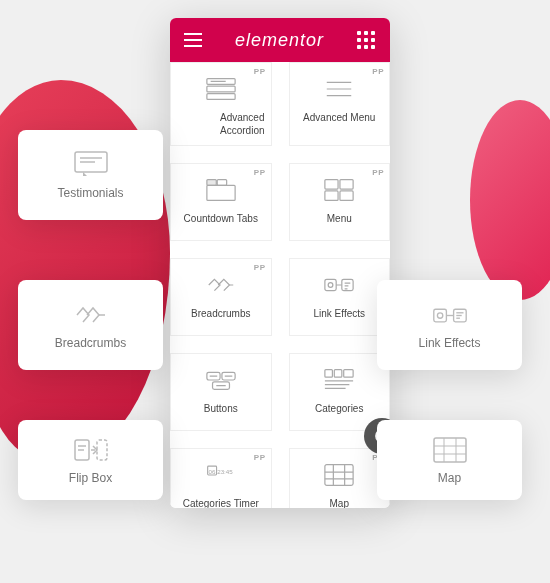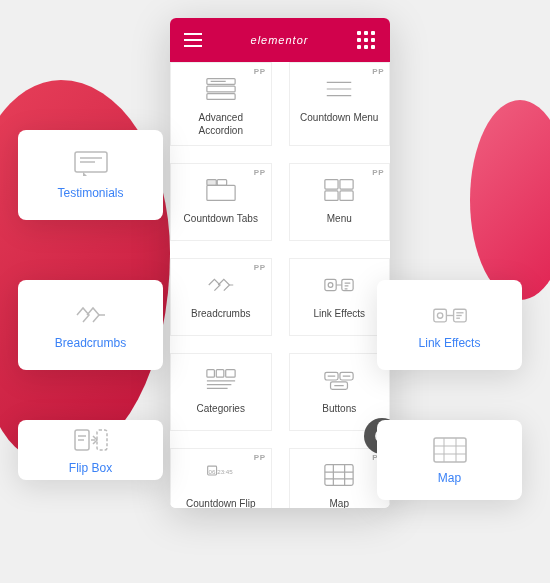--- a/index.html
+++ b/index.html
@@ -65,21 +65,21 @@
     }
     .panel-header .hamburger span {
       display: block;
       width: 18px;
       height: 2px;
       background: #fff;
     }
 
     .panel-header .logo {
       color: #fff;
-      font-size: 11px;
+      font-size: 18px;
       font-style: italic;
       font-weight: 300;
       letter-spacing: 1px;
     }
 
     .panel-header .grid-icon {
       display: grid;
       grid-template-columns: repeat(3, 5px);
       grid-template-rows: repeat(3, 5px);
       gap: 2px;
@@ -134,21 +134,21 @@
     }
 
     .widget-icon svg {
       width: 32px;
       height: 26px;
     }
 
     .widget-label {
       font-size: 10px;
       color: #444;
-      text-align: center;
+      text-align: right;
       line-height: 1.3;
     }
 
     
     .floating-card {
       position: absolute;
       background: #fff;
       border-radius: 8px;
       box-shadow: 0 6px 30px rgba(0,0,0,0.13);
       display: flex;
@@ -169,21 +169,21 @@
       left: 18px;
       top: 280px;
       width: 145px;
       height: 90px;
     }
 
     .card-flipbox {
       left: 18px;
       top: 420px;
       width: 145px;
-      height: 60px;
+      height: 80px;
     }
 
     .card-linkeffects {
       right: 28px;
       top: 280px;
       width: 145px;
       height: 90px;
     }
 
     .card-map {
@@ -197,21 +197,21 @@
       width: 36px;
       height: 30px;
       display: flex;
       align-items: center;
       justify-content: center;
       margin-bottom: 6px;
     }
 
     .floating-card .card-label {
       font-size: 12px;
-      color: #3b82f6;
+      color: #737373;
       font-weight: 500;
     }
 
     
     .history-btn {
       position: absolute;
       bottom: 54px;
       left: 194px;
       width: 36px;
       height: 36px;
@@ -334,21 +334,21 @@
 
     <div class="widget-cell">
       <span class="pp-badge">PP</span>
       <div class="widget-icon">
         <svg viewBox="0 0 34 26" fill="none" stroke="#aaa" stroke-width="1.3">
           <line x1="4" y1="6" x2="30" y2="6"></line>
           <line x1="4" y1="13" x2="30" y2="13"></line>
           <line x1="4" y1="20" x2="30" y2="20"></line>
         </svg>
       </div>
-      <span class="widget-label">Countdown Menu</span>
+      <span class="widget-label">Advanced Menu</span>
     </div>
 
     <div class="widget-cell">
       <span class="pp-badge">PP</span>
       <div class="widget-icon">
         <svg viewBox="0 0 34 26" fill="none" stroke="#aaa" stroke-width="1.3">
           <rect x="2" y="2" width="10" height="6" rx="1" fill="#e8e8e8" stroke="#aaa"></rect>
           <rect x="13" y="2" width="10" height="6" rx="1"></rect>
           <rect x="2" y="8" width="30" height="16" rx="1"></rect>
         </svg>
@@ -392,54 +392,54 @@
           <line x1="23" y1="14" x2="27" y2="14"></line>
           <line x1="23" y1="17" x2="26" y2="17"></line>
         </svg>
       </div>
       <span class="widget-label">Link Effects</span>
     </div>
 
     <div class="widget-cell">
       <div class="widget-icon">
         <svg viewBox="0 0 34 26" fill="none" stroke="#aaa" stroke-width="1.3">
+          <rect x="2" y="5" width="14" height="8" rx="2"></rect>
+          <line x1="5" y1="9" x2="13" y2="9"></line>
+          <rect x="18" y="5" width="14" height="8" rx="2"></rect>
+          <line x1="21" y1="9" x2="29" y2="9"></line>
+          <rect x="8" y="15" width="18" height="8" rx="2"></rect>
+          <line x1="12" y1="19" x2="22" y2="19"></line>
+        </svg>
+      </div>
+      <span class="widget-label">Buttons</span>
+    </div>
+
+    <div class="widget-cell">
+      <div class="widget-icon">
+        <svg viewBox="0 0 34 26" fill="none" stroke="#aaa" stroke-width="1.3">
           <rect x="2" y="2" width="8" height="8" rx="1"></rect>
           <rect x="12" y="2" width="8" height="8" rx="1"></rect>
           <rect x="22" y="2" width="10" height="8" rx="1"></rect>
           <line x1="2" y1="14" x2="32" y2="14"></line>
           <line x1="2" y1="18" x2="28" y2="18"></line>
           <line x1="2" y1="22" x2="24" y2="22"></line>
         </svg>
       </div>
       <span class="widget-label">Categories</span>
     </div>
 
     <div class="widget-cell">
-      <div class="widget-icon">
-        <svg viewBox="0 0 34 26" fill="none" stroke="#aaa" stroke-width="1.3">
-          <rect x="2" y="5" width="14" height="8" rx="2"></rect>
-          <line x1="5" y1="9" x2="13" y2="9"></line>
-          <rect x="18" y="5" width="14" height="8" rx="2"></rect>
-          <line x1="21" y1="9" x2="29" y2="9"></line>
-          <rect x="8" y="15" width="18" height="8" rx="2"></rect>
-          <line x1="12" y1="19" x2="22" y2="19"></line>
-        </svg>
-      </div>
-      <span class="widget-label">Buttons</span>
-    </div>
-
-    <div class="widget-cell">
       <span class="pp-badge">PP</span>
       <div class="widget-icon">
         <svg viewBox="0 0 36 26" fill="none" stroke="#aaa" stroke-width="1.3">
           <rect x="3" y="3" width="10" height="10" rx="1"></rect>
           <text x="4" y="12" font-size="7" fill="#aaa" stroke="none">06:23:45</text>
         </svg>
       </div>
-      <span class="widget-label">Countdown Flip</span>
+      <span class="widget-label">Categories Timer</span>
     </div>
 
     <div class="widget-cell">
       <span class="pp-badge">PP</span>
       <div class="widget-icon">
         <svg viewBox="0 0 34 26" fill="none" stroke="#aaa" stroke-width="1.3">
           <rect x="2" y="2" width="30" height="22" rx="2"></rect>
           <line x1="11" y1="2" x2="11" y2="24"></line>
           <line x1="23" y1="2" x2="23" y2="24"></line>
           <line x1="2" y1="10" x2="32" y2="10"></line>

